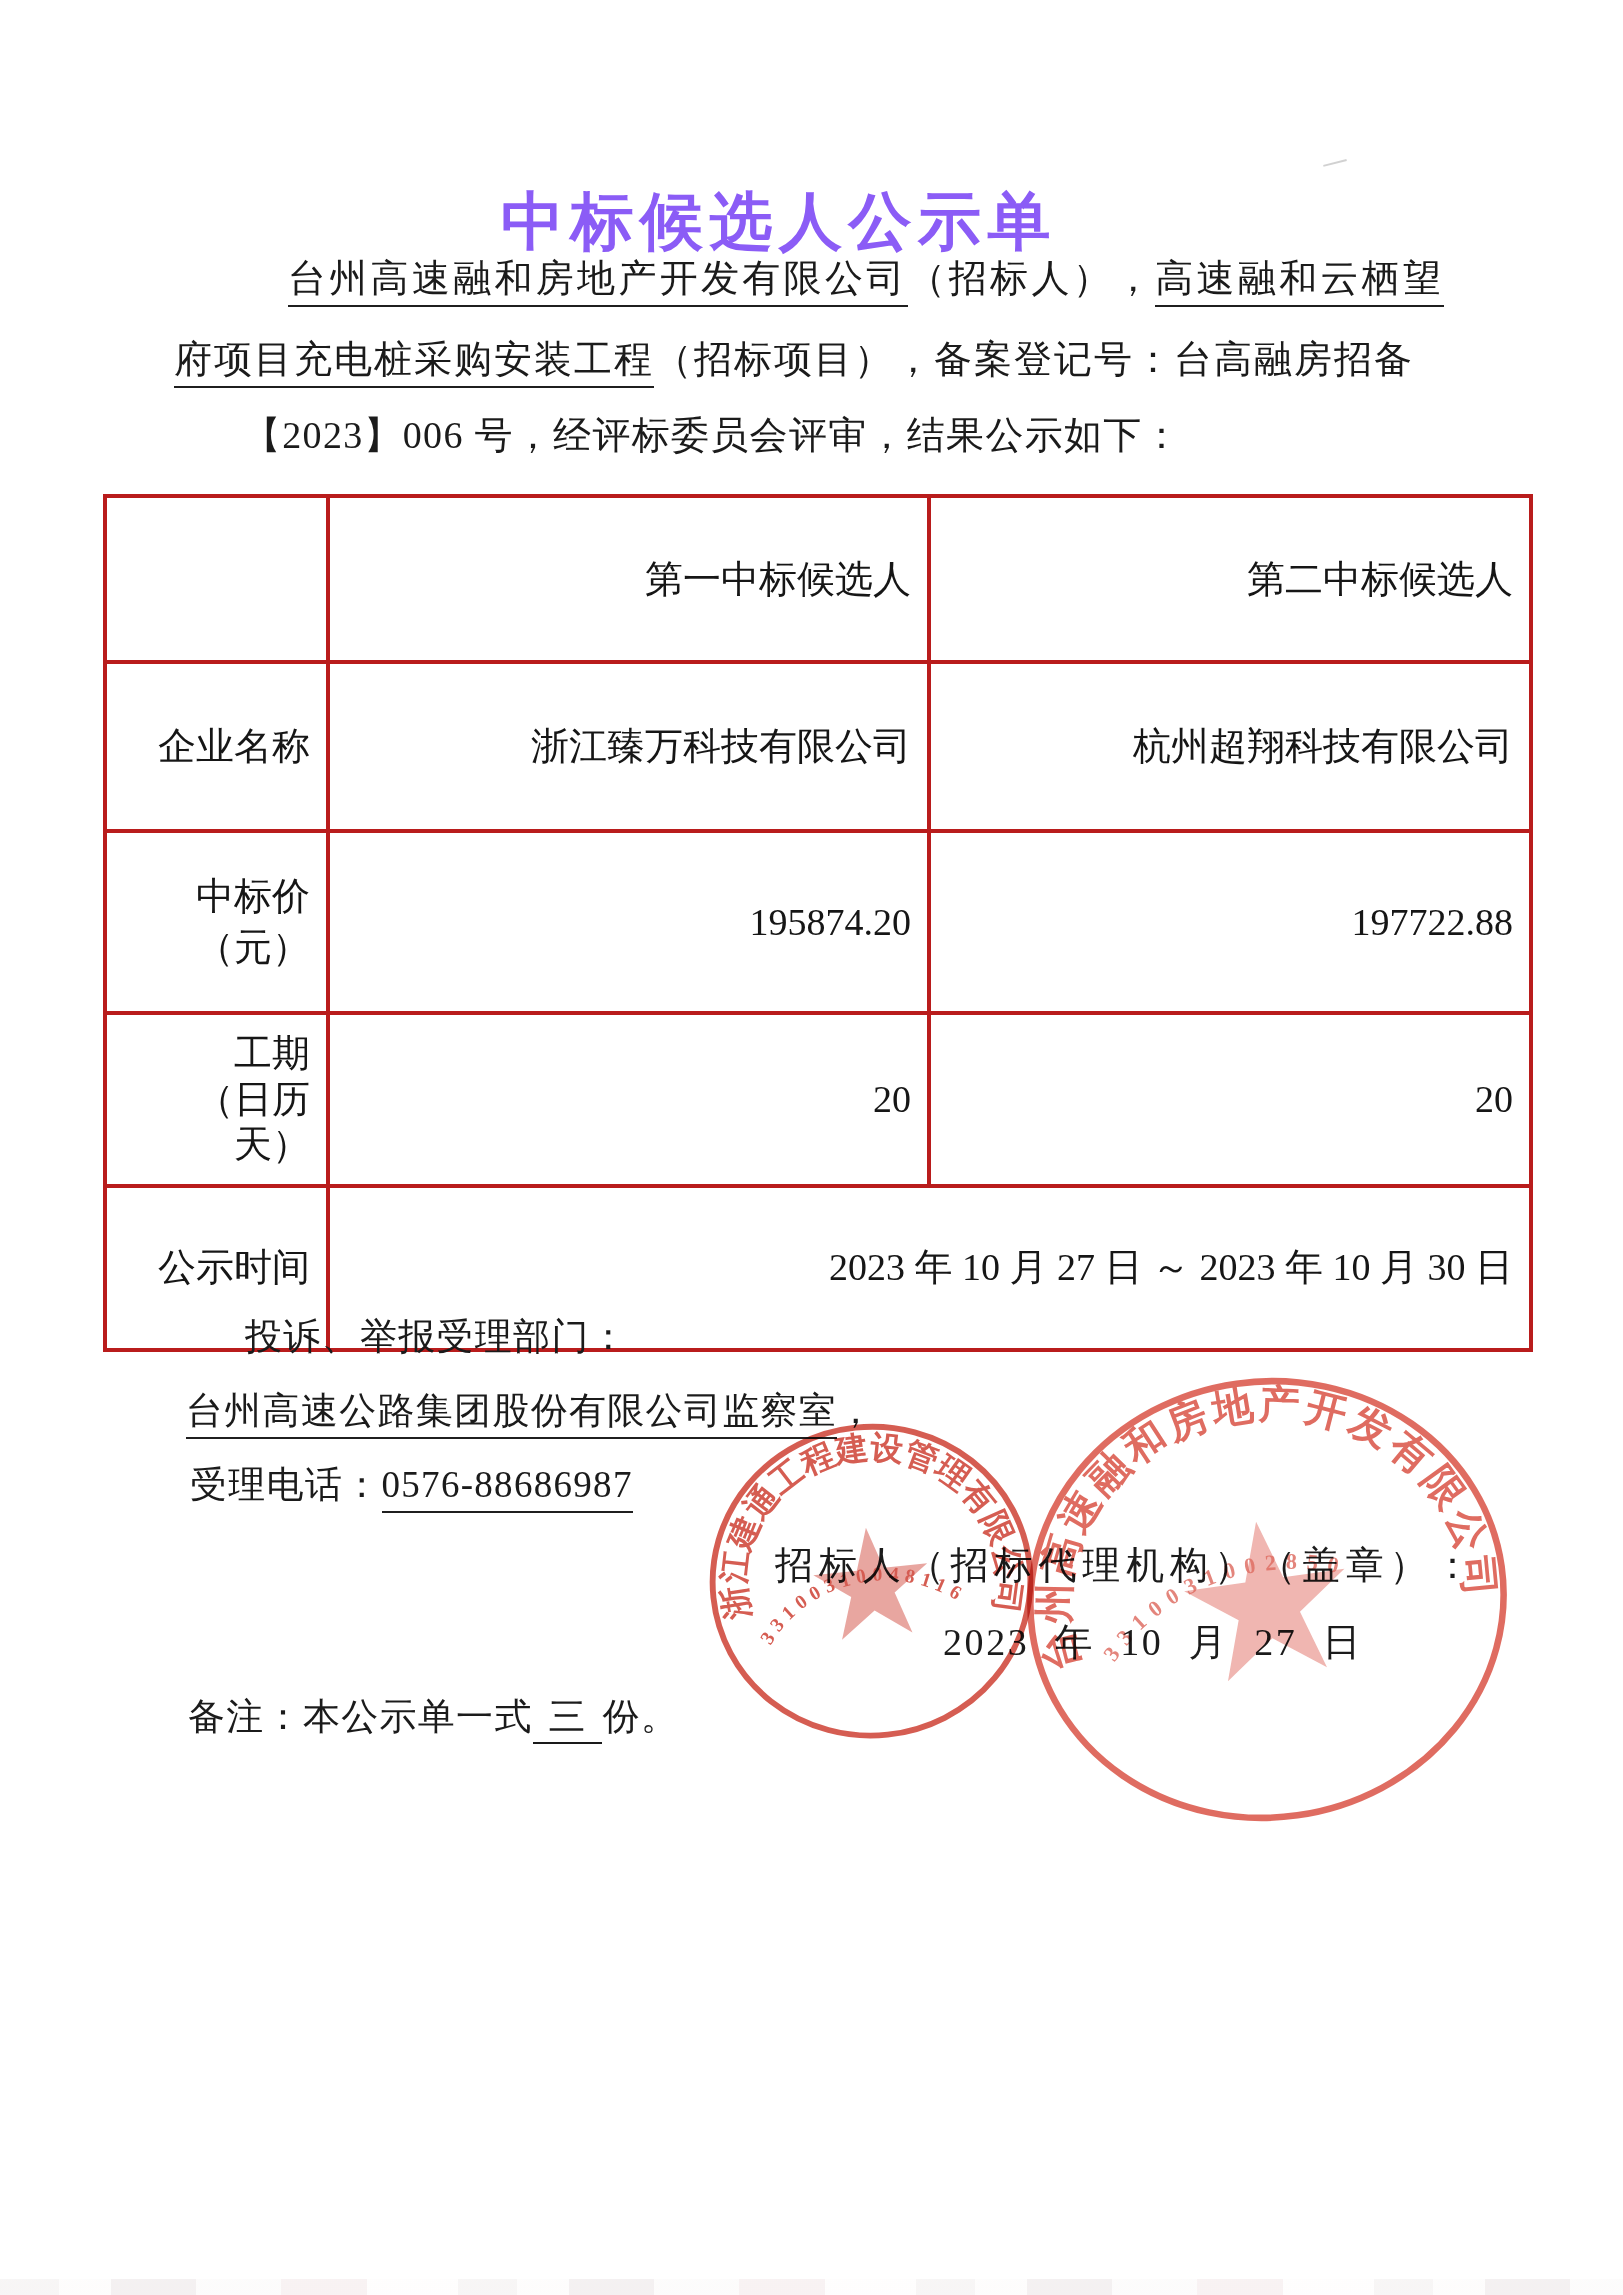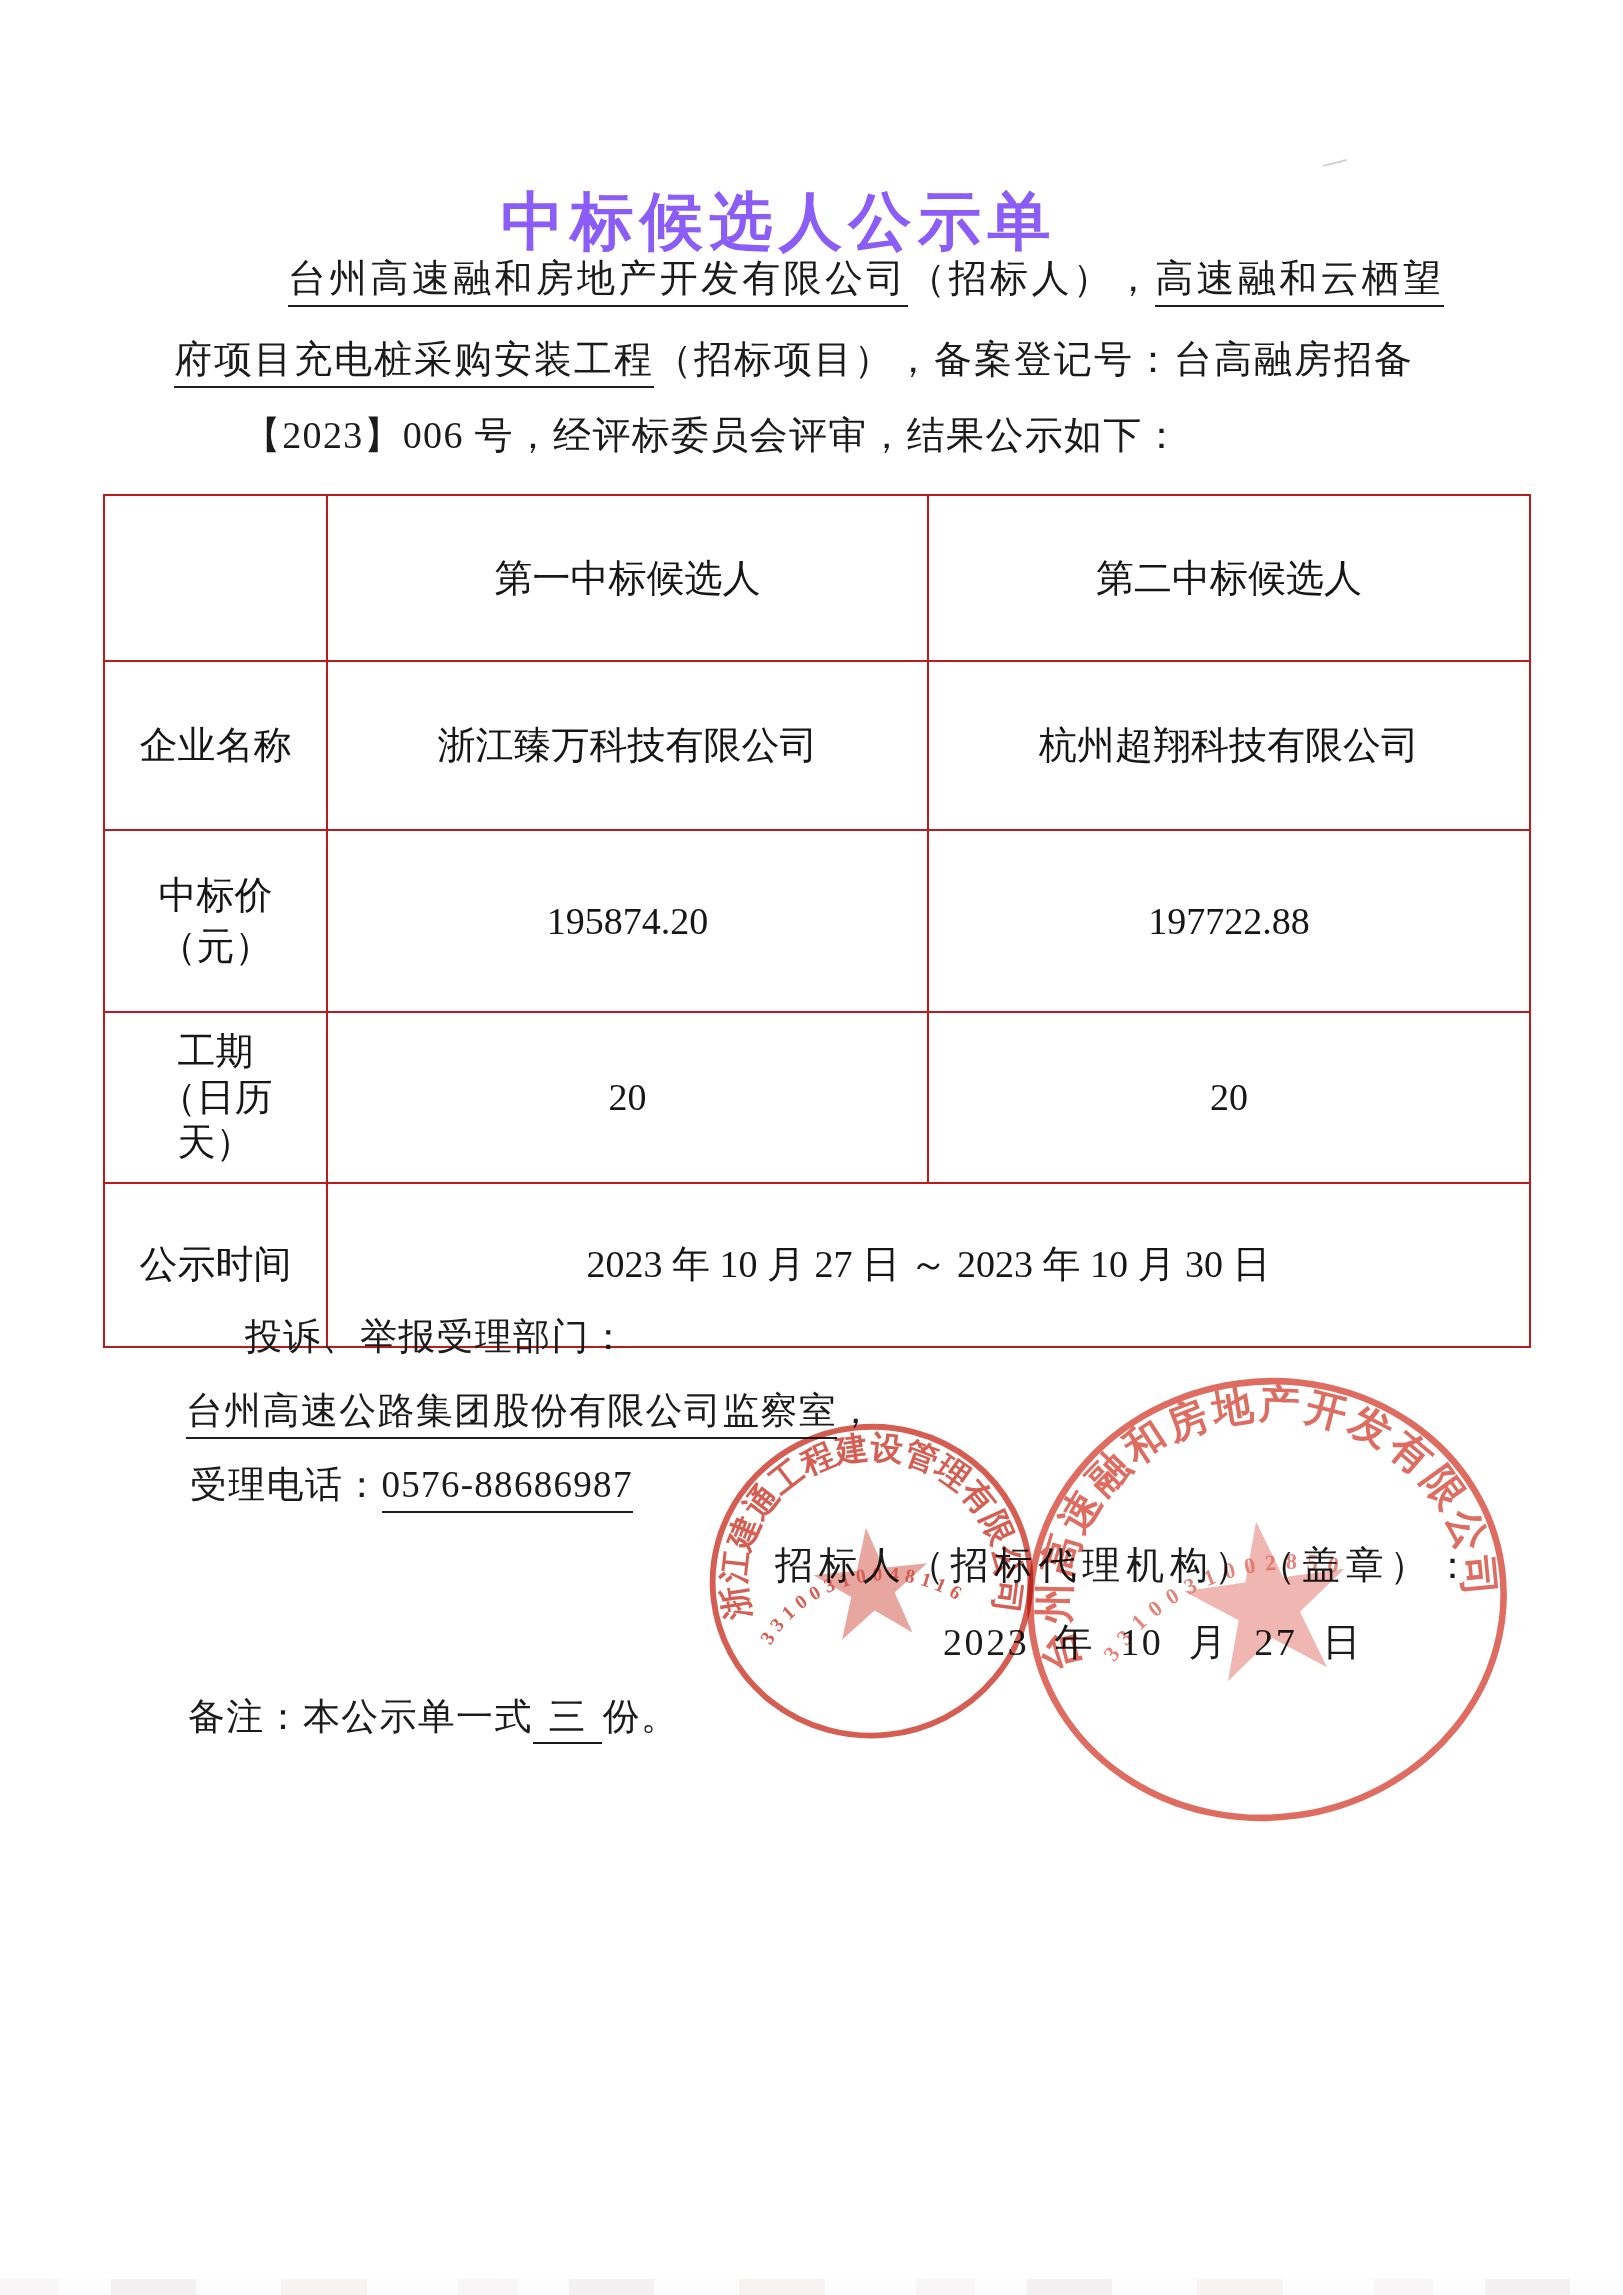--- a/index.html
+++ b/index.html
@@ -29,22 +29,22 @@
     position: absolute;
     left: 103px;
     top: 494px;
     width: 1426px;
     border-collapse: collapse;
     table-layout: fixed;
     font-size: 38px;
     color: #161616;
   }
   table.bid-table td {
-    border: 2px solid #b91c1c;
-    text-align: center;
+    border: 4px solid #b91c1c;
+    text-align: right;
     vertical-align: middle;
     padding: 16px;
   }
   .lbl2 { display: block; line-height: 1.2; }
   .footer-line { font-size: 37px; letter-spacing: 1.3px; }
   .seal-line { letter-spacing: 5.9px; }
   .seal-date { letter-spacing: 2.6px; word-spacing: 13px; }
   .note-count { border-bottom: 2.6px solid #1a1a1a; padding: 0 15.7px 5.2px 15.7px; }
   .stamp {
     position: absolute;

